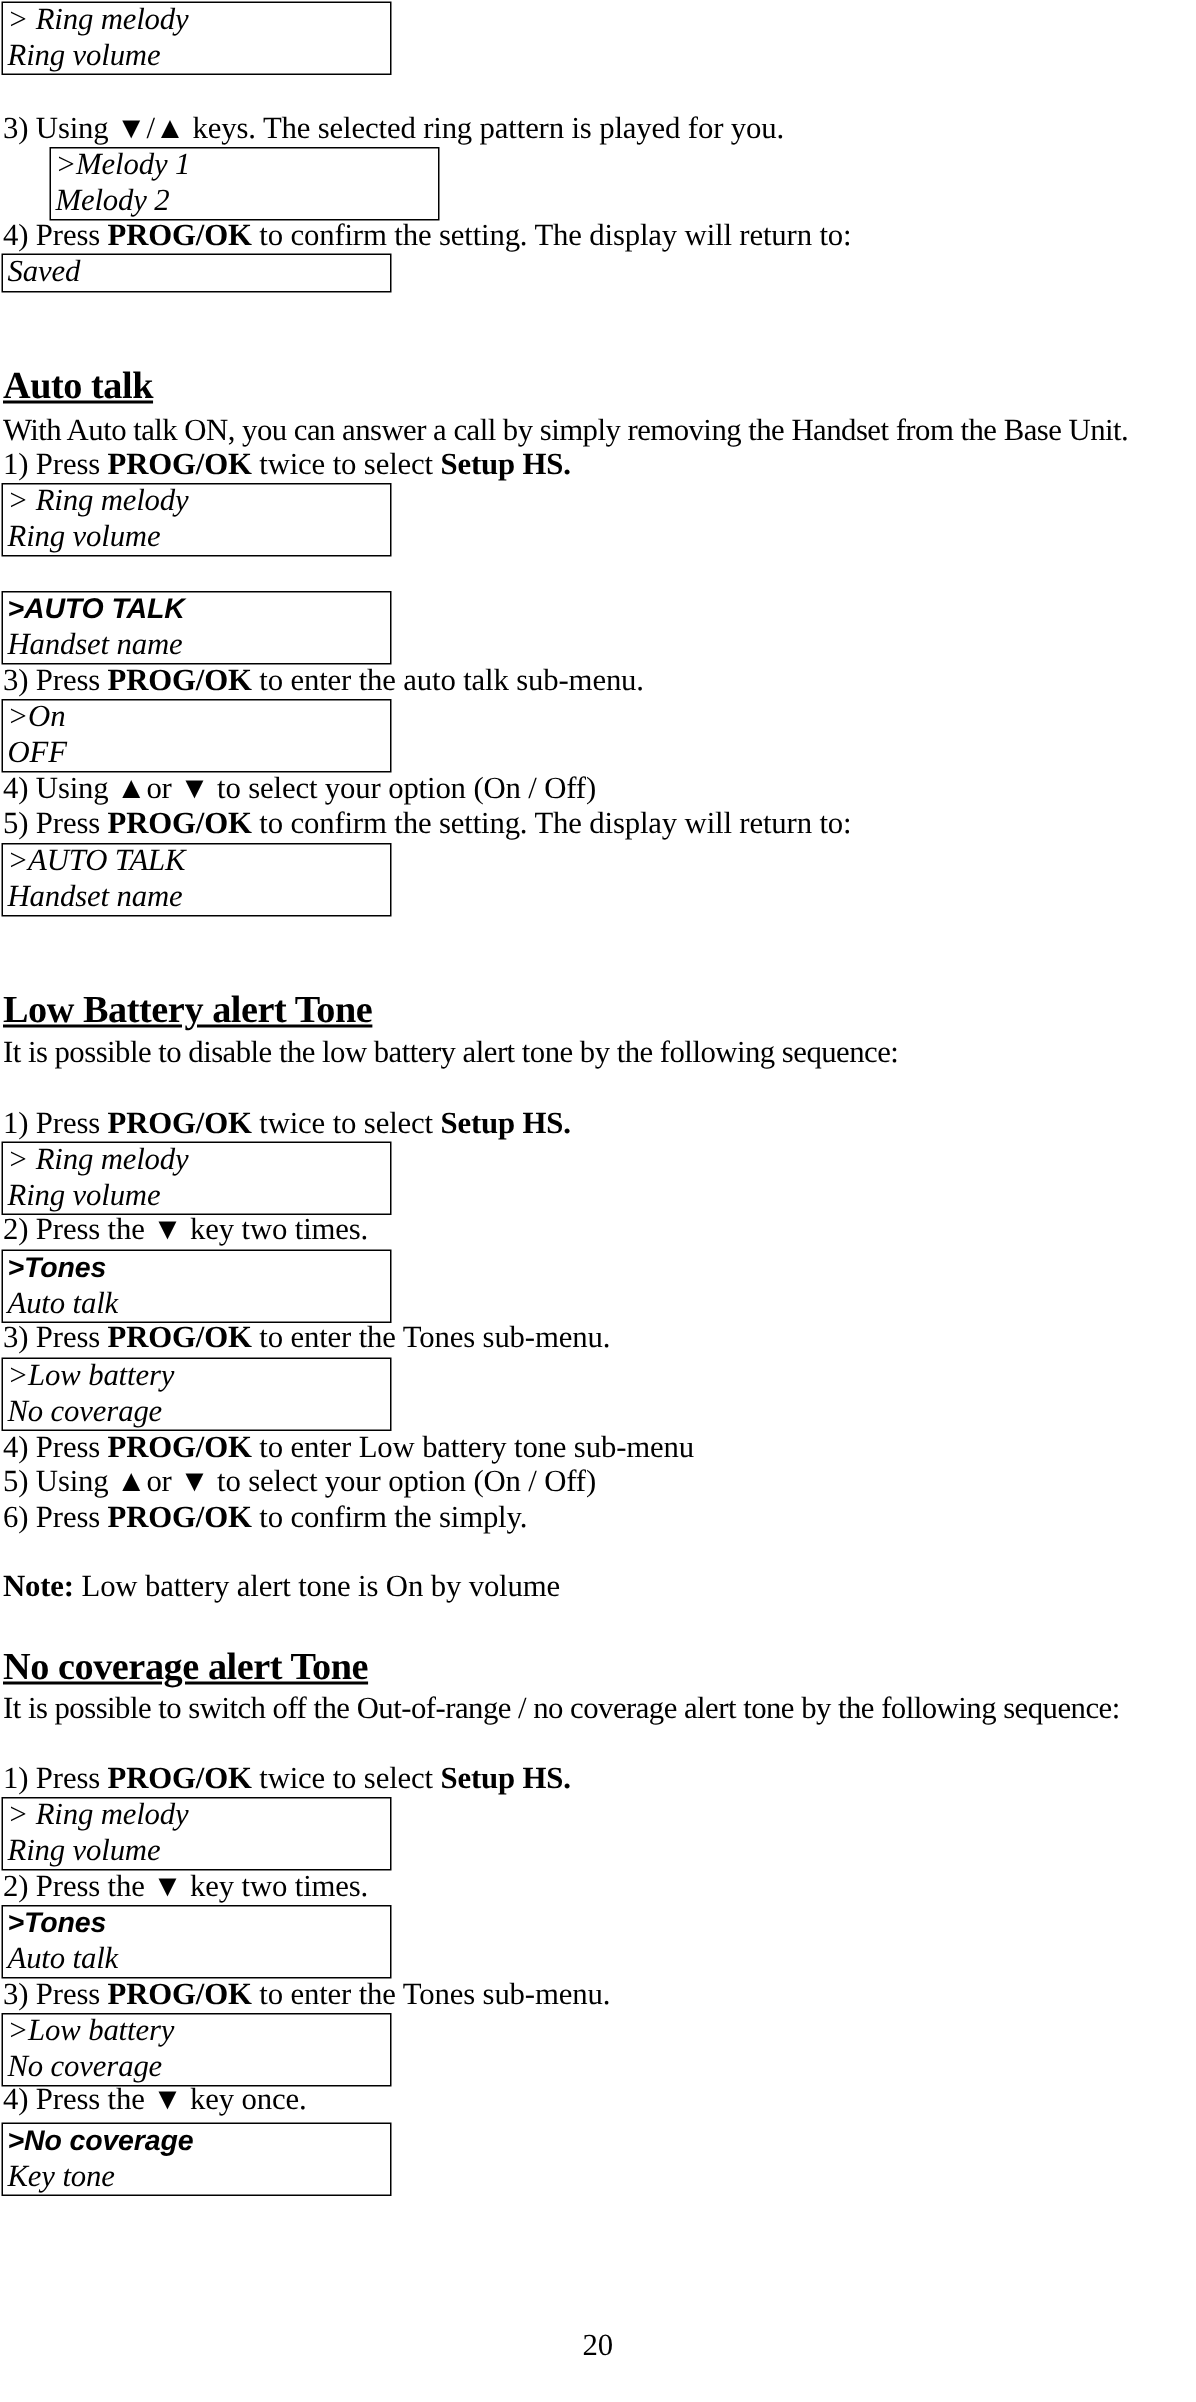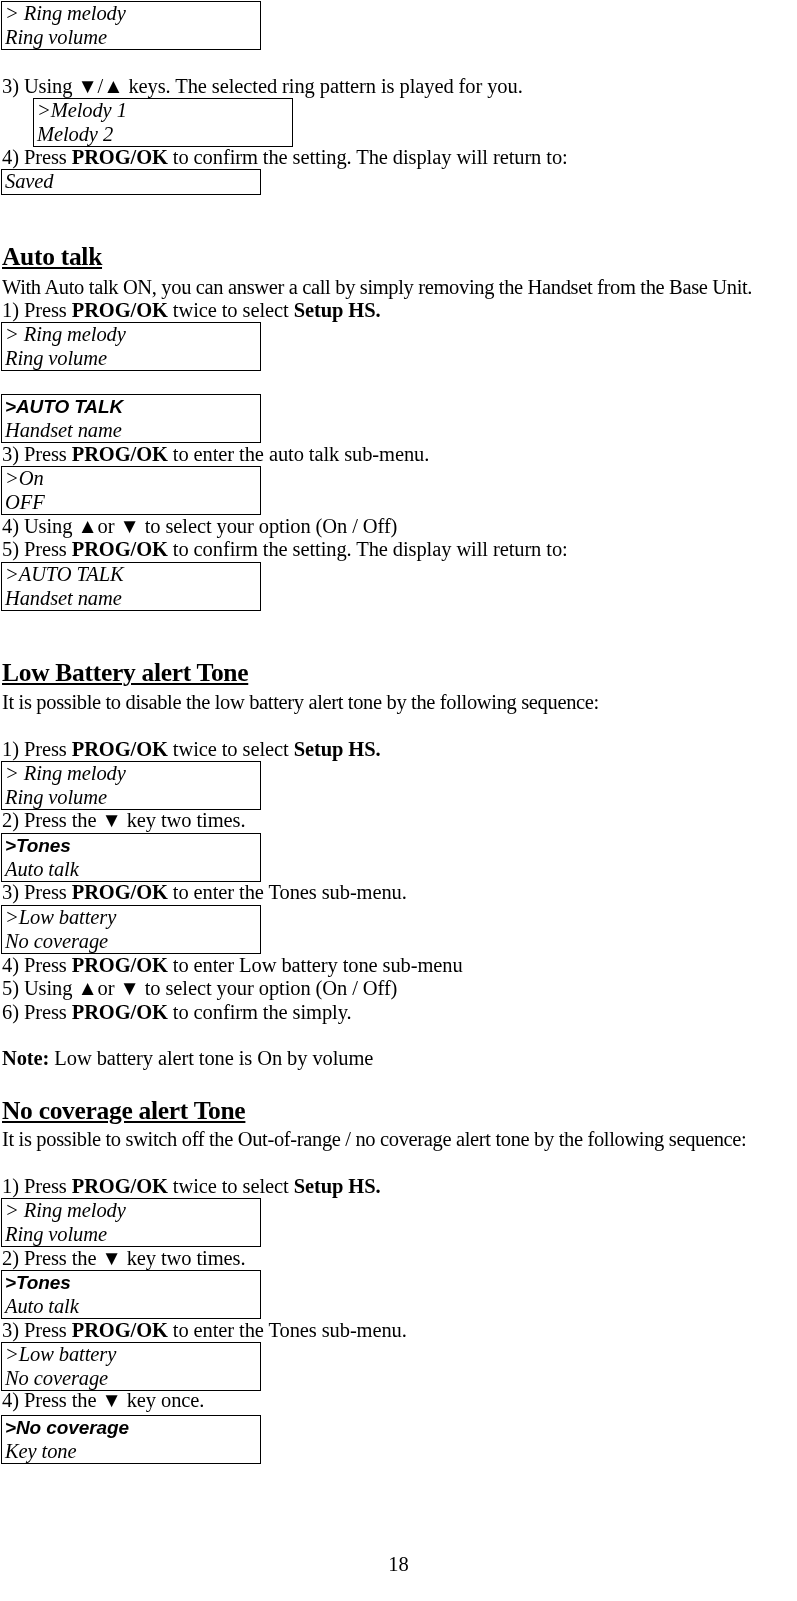--- a/index.html
+++ b/index.html
@@ -190,15 +190,15 @@
     <div class="row"> No coverage</div>
   </div>
 
   <div class="line" style="top:1341px;margin-top:48px;">4) Press the ▼ key once.</div>
 
   <div class="lcdbox" style="top:1415px;">
     <div class="row bold">&gt;No coverage</div>
     <div class="row"> Key tone</div>
   </div>
 
-  <div class="pagenum" style="top:1553px;">18</div>
+  <div class="pagenum" style="top:1553px;">20</div>
 
 </div>
 
 </body></html>

